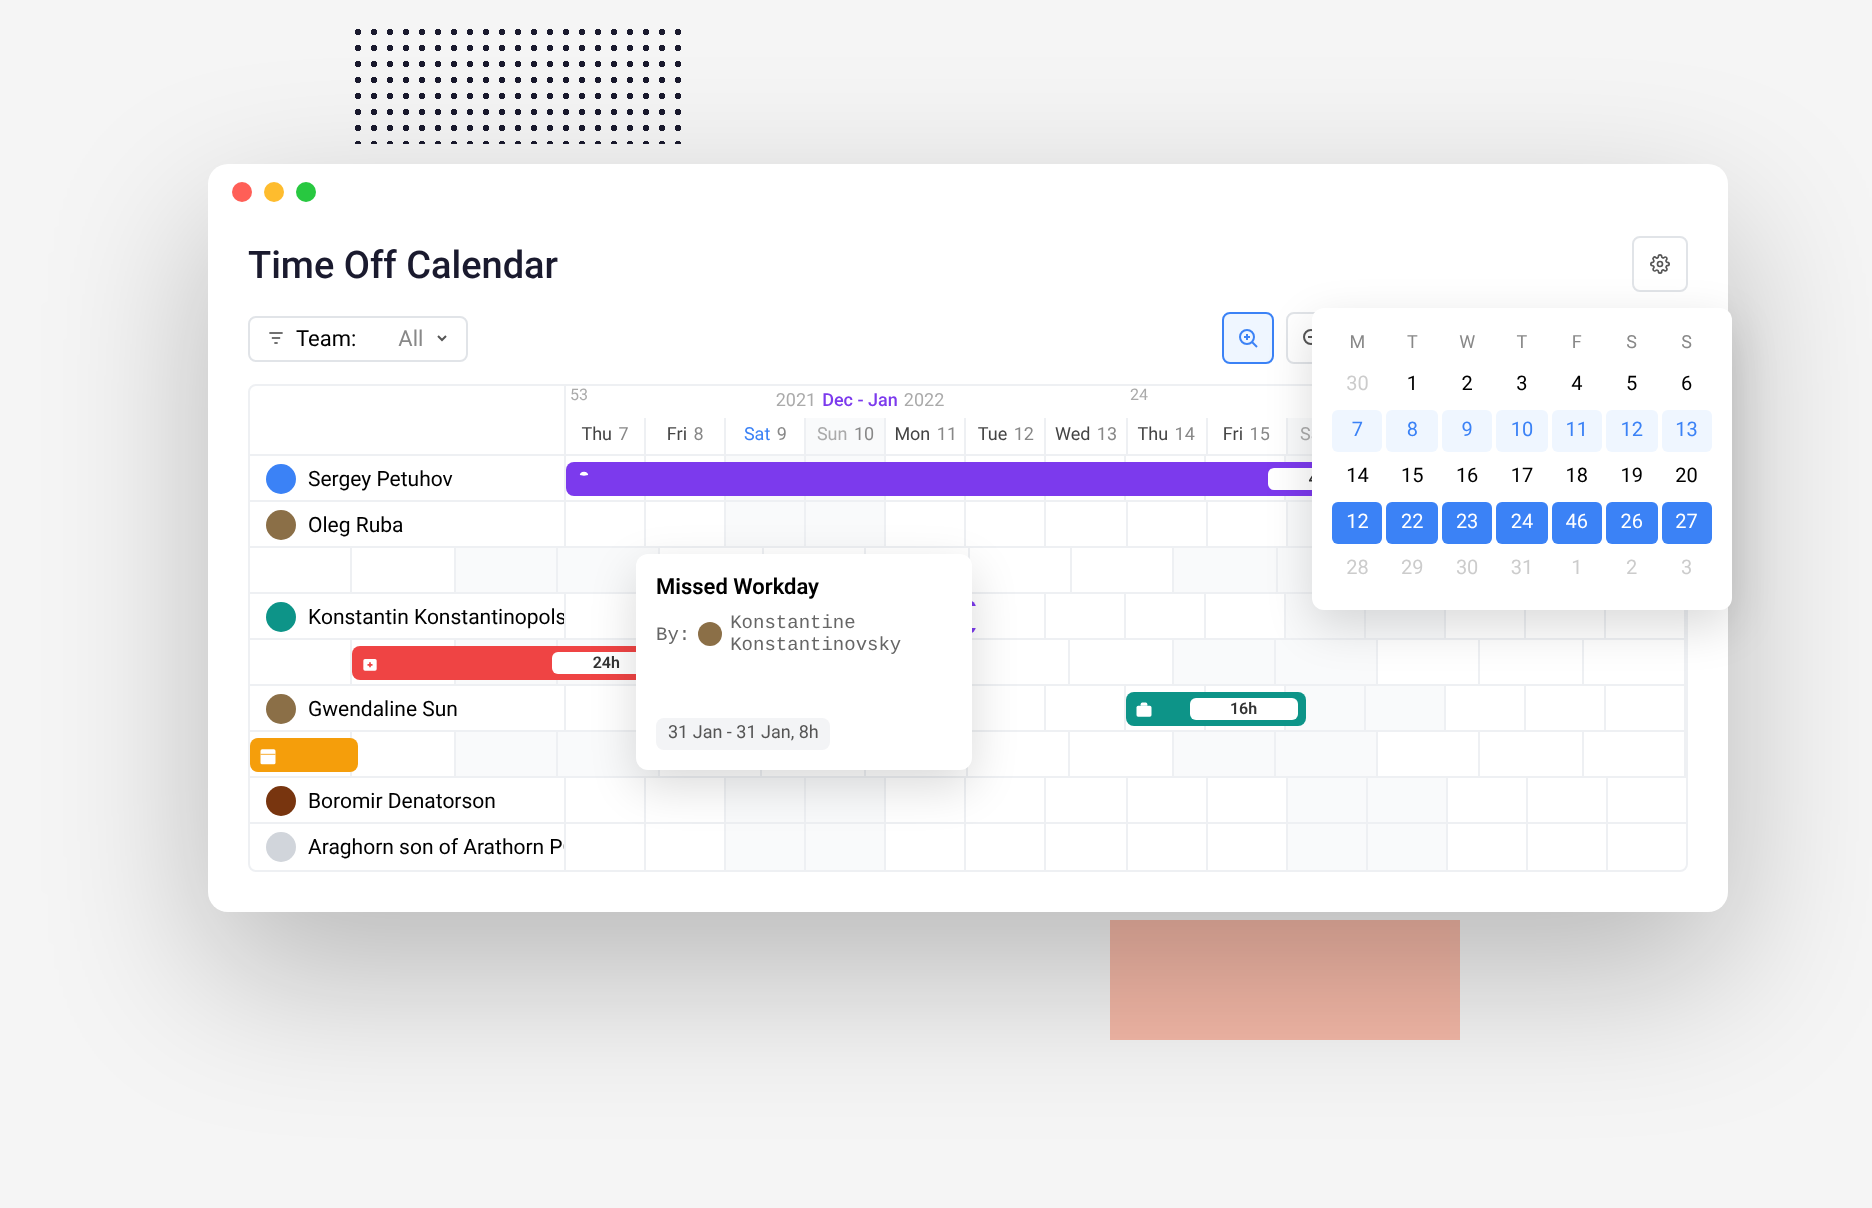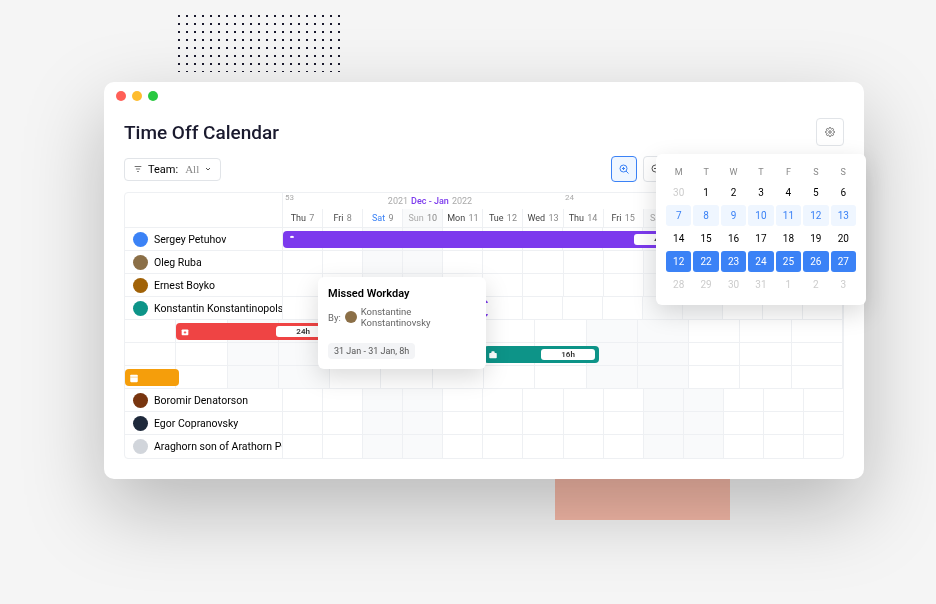--- a/index.html
+++ b/index.html
@@ -14,21 +14,21 @@
 .dot.r { background: #ff5f57; } .dot.y { background: #febc2e; } .dot.g { background: #28c840; }
 
 .content { padding: 8px 20px 20px; }
 
 .header { display: flex; justify-content: space-between; align-items: center; margin-bottom: 10px; }
 .title { font-size: 19px; font-weight: 500; color: #1a1a2e; }
 .gear { width: 28px; height: 28px; border: 1px solid #e1e4e8; border-radius: 4px; display: flex; align-items: center; justify-content: center; cursor: pointer; }
 
 .toolbar { display: flex; justify-content: space-between; align-items: center; margin-bottom: 10px; }
 .filter { display: inline-flex; align-items: center; gap: 5px; border: 1px solid #e1e4e8; border-radius: 4px; padding: 4px 8px; font-size: 11px; cursor: pointer; }
-.filter .val { color: #888; margin-left: 2px; font-family: Liberation Serif, serif; }
+.filter .val { color: #888; margin-left: 16px; }
 
 .tbr-right { display: flex; gap: 6px; align-items: center; }
 .sq { width: 26px; height: 26px; border: 1px solid #e1e4e8; border-radius: 4px; display: flex; align-items: center; justify-content: center; cursor: pointer; background: #fff; }
 .sq.active { border-color: #3b82f6; background: #eff6ff; }
 .thisweek { border: 1px solid #3b82f6; background: #eff6ff; color: #3b82f6; font-size: 11px; padding: 5px 10px; border-radius: 4px; cursor: pointer; font-weight: 500; }
 
 .grid { border: 1px solid #eef0f3; border-radius: 4px; overflow: hidden; }
 .ghdr { display: flex; border-bottom: 1px solid #eef0f3; }
 .ghdr-l { width: 158px; border-right: 1px solid #eef0f3; }
 .ghdr-r { flex: 1; }
@@ -55,21 +55,21 @@
 
 .bar { position: absolute; top: 3px; height: 17px; border-radius: 4px; display: flex; align-items: center; padding: 0 4px; color: #fff; font-size: 9px; gap: 4px; }
 .bar .badge { background: #fff; color: #333; border-radius: 3px; padding: 1px 20px; font-size: 8px; font-weight: 600; margin-left: auto; }
 .bar.purple { background: #7c3aed; } .bar.red { background: #ef4444; } .bar.teal { background: #0d9488; } .bar.orange { background: #f59e0b; }
 
 .ico { width: 10px; height: 10px; }
 
 
 .tooltip { position: absolute; top: 277px; left: 318px; width: 168px; background: #fff; border-radius: 6px; box-shadow: 0 8px 24px rgba(0,0,0,0.15); padding: 10px; z-index: 30; }
 .tooltip .tt-title { font-size: 11px; font-weight: 600; margin-bottom: 6px; }
-.tooltip .tt-by { font-size: 9.5px; color: #666; display: flex; align-items: center; gap: 4px; margin-bottom: 11px; }
+.tooltip .tt-by { font-size: 9.5px; color: #666; display: flex; align-items: center; gap: 4px; margin-bottom: 26px; font-family: Liberation Mono, monospace; }
 .tooltip .tt-by .av { width: 12px; height: 12px; }
 .tooltip .tt-date { background: #f3f4f6; border-radius: 4px; padding: 3px 6px; font-size: 9px; color: #555; display: inline-block; }
 
 
 .picker { position: absolute; top: 72px; right: -2px; width: 210px; background: #fff; border-radius: 6px; box-shadow: 0 8px 24px rgba(0,0,0,0.15); padding: 10px; z-index: 40; }
 .phdr { display: flex; justify-content: space-between; align-items: center; margin-bottom: 8px; }
 .phdr .pn { cursor: pointer; padding: 4px; }
 .phdr .pm { font-size: 12px; font-weight: 600; }
 .pgrid { display: grid; grid-template-columns: repeat(7, 1fr); gap: 2px; }
 .pdh { font-size: 9px; color: #888; text-align: center; padding: 3px 0; }
@@ -234,24 +234,20 @@
               <div class="lcell"></div>
               <div class="lcell"></div>
               <div class="lcell wkend"></div>
               <div class="lcell wkend"></div>
               <div class="lcell"></div>
               <div class="lcell"></div>
               <div class="lcell"></div>
             </div>
           </div>
           <div class="erow">
-            <div class="ename">
-              <span class="av" style="background:#a16207"></span>
-              <span>Ernest Boyko</span>
-            </div>
             <div class="elanes">
               <div class="lcell"></div>
               <div class="lcell"></div>
               <div class="lcell wkend"></div>
               <div class="lcell wkend"></div>
               <div class="lcell"></div>
               <div class="lcell"></div>
               <div class="lcell"></div>
               <div class="lcell"></div>
               <div class="lcell"></div>
@@ -306,20 +302,24 @@
               <div class="bar red" style="left: 7.1%; width: 22%;">
                 <svg class="ico" viewBox="0 0 24 24" fill="#fff">
                   <rect x="4" y="6" width="16" height="14" rx="2"></rect>
                   <path d="M12 10v6M9 13h6" stroke="#ef4444" stroke-width="2"></path>
                 </svg>
                 <span class="badge">24h</span>
               </div>
             </div>
           </div>
           <div class="erow">
+            <div class="ename">
+              <span class="av" style="background:#8b6f47"></span>
+              <span>Gwendaline Sun</span>
+            </div>
             <div class="elanes">
               <div class="lcell"></div>
               <div class="lcell"></div>
               <div class="lcell wkend"></div>
               <div class="lcell wkend"></div>
               <div class="lcell"></div>
               <div class="lcell"></div>
               <div class="lcell"></div>
               <div class="lcell"></div>
               <div class="lcell"></div>
@@ -358,42 +358,20 @@
                   <rect x="3" y="4" width="18" height="18" rx="2"></rect>
                   <line x1="3" y1="10" x2="21" y2="10" stroke="#f59e0b"></line>
                 </svg>
               </div>
             </div>
           </div>
           <div class="erow">
             <div class="ename">
               <span class="av" style="background:#78350f"></span>
               <span>Boromir Denatorson</span>
-            </div>
-            <div class="elanes">
-              <div class="lcell"></div>
-              <div class="lcell"></div>
-              <div class="lcell wkend"></div>
-              <div class="lcell wkend"></div>
-              <div class="lcell"></div>
-              <div class="lcell"></div>
-              <div class="lcell"></div>
-              <div class="lcell"></div>
-              <div class="lcell"></div>
-              <div class="lcell wkend"></div>
-              <div class="lcell wkend"></div>
-              <div class="lcell"></div>
-              <div class="lcell"></div>
-              <div class="lcell"></div>
-            </div>
-          </div>
-          <div class="erow">
-            <div class="ename">
-              <span class="av" style="background:#1e293b"></span>
-              <span>Egor Copranovsky</span>
             </div>
             <div class="elanes">
               <div class="lcell"></div>
               <div class="lcell"></div>
               <div class="lcell wkend"></div>
               <div class="lcell wkend"></div>
               <div class="lcell"></div>
               <div class="lcell"></div>
               <div class="lcell"></div>
               <div class="lcell"></div>
@@ -458,21 +436,21 @@
         <div class="pd ">15</div>
         <div class="pd ">16</div>
         <div class="pd ">17</div>
         <div class="pd ">18</div>
         <div class="pd ">19</div>
         <div class="pd ">20</div>
         <div class="pd sel">12</div>
         <div class="pd sel">22</div>
         <div class="pd sel">23</div>
         <div class="pd sel">24</div>
-        <div class="pd sel">25</div>
+        <div class="pd sel">46</div>
         <div class="pd sel">26</div>
         <div class="pd sel">27</div>
         <div class="pd other">28</div>
         <div class="pd other">29</div>
         <div class="pd other">30</div>
         <div class="pd other">31</div>
         <div class="pd other">1</div>
         <div class="pd other">2</div>
         <div class="pd other">3</div>
       </div>

